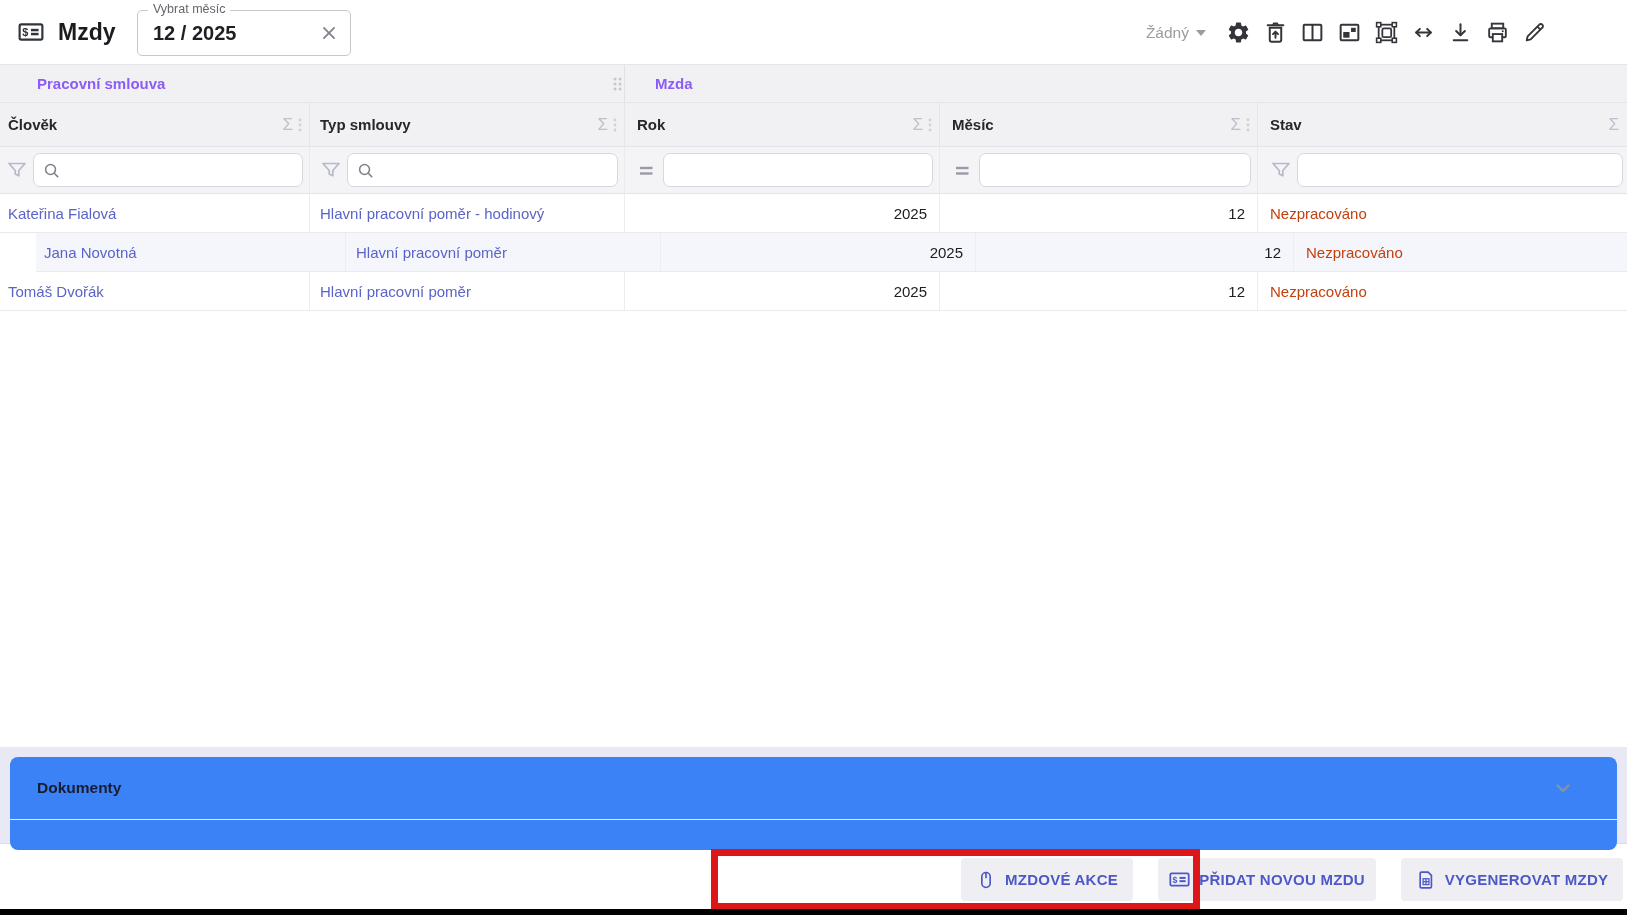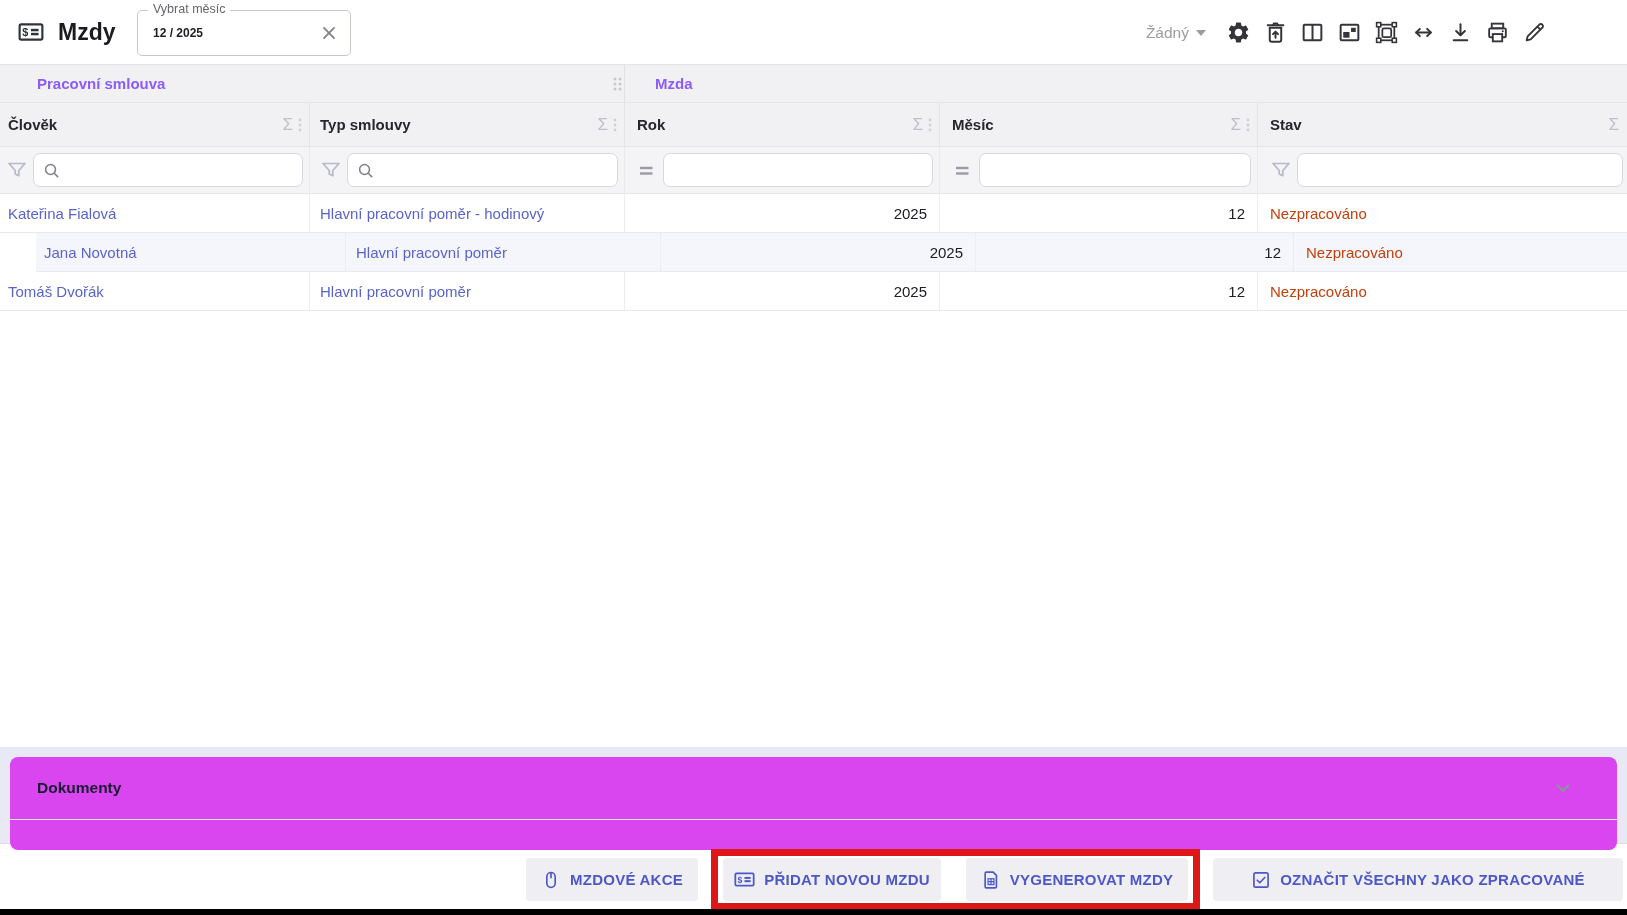--- a/index.html
+++ b/index.html
@@ -10,21 +10,21 @@
   
   .topbar { position:relative; height:65px; background:#fff; border-bottom:1px solid #e4e4e9; }
   .title-icon { position:absolute; left:16px; top:19px; width:30px; height:26px; }
   .page-title { position:absolute; left:58px; top:0; height:65px; line-height:65px;
     font-size:23px; font-weight:700; color:#1c1c20; }
   .month-field { position:absolute; left:137px; top:10px; width:214px; height:46px;
     border:1px solid #c7c7cd; border-radius:5px; background:#fff; }
   .month-field .flabel { position:absolute; top:-9px; left:10px; background:#fff;
     padding:0 5px; font-size:12.5px; color:#65656d; }
   .month-field .fvalue { position:absolute; left:15px; top:0; height:44px; line-height:44px;
-    font-size:12px; font-weight:600; color:#1e1e24; }
+    font-size:20px; font-weight:600; color:#1e1e24; }
   .month-field .fclear { position:absolute; right:10px; top:11px; width:22px; height:22px;
     cursor:pointer; }
   .toolbar { position:absolute; right:80px; top:0; height:65px; display:flex;
     align-items:center; gap:12px; }
   .grouping { display:flex; align-items:center; gap:7px; color:#9b9ba2; font-size:15.5px;
     margin-right:8px; cursor:pointer; }
   .caret { width:0; height:0; border-left:5px solid transparent; border-right:5px solid transparent;
     border-top:6px solid #9b9ba2; }
   .tbtn { width:25px; height:25px; display:flex; align-items:center; justify-content:center; cursor:pointer; }
   .tbtn svg { width:25px; height:25px; }
@@ -56,21 +56,21 @@
   .dcell:last-child { border-right:none; }
   .pad1 { padding-left:8px; } .pad2 { padding-left:10px; } .pad3 { padding-left:12px; }
   .link { color:#5a64c8; cursor:pointer; }
   .num { justify-content:flex-end; padding-right:12px; color:#202024; }
   .status { color:#c2410c; }
 
   
   .docs-band { position:absolute; left:0; top:747px; width:1627px; height:97px;
     background:#e9e9f5; border-bottom:1px solid #dcdce3; }
   .docs-card { position:absolute; left:10px; right:10px; top:10px; height:93px;
-    background:#d946ef; border-radius:8px; overflow:hidden; }
+    background:#3b82f6; border-radius:8px; overflow:hidden; }
   .docs-head { height:63px; display:flex; align-items:center; padding:0 42px 0 27px;
     border-bottom:1px solid #e8e8ed; cursor:pointer; }
   .docs-title { flex:1; font-size:15.5px; font-weight:700; color:#181c30; }
 
   
   .actions { position:absolute; right:4px; top:858px; height:43px; display:flex; gap:25px; }
   .abtn { height:43px; background:#efeff3; border:none; border-radius:4px; display:flex;
     align-items:center; justify-content:center; gap:9px; color:#4d58c8; font-weight:700;
     font-size:15px; letter-spacing:.25px; white-space:nowrap; cursor:pointer;
     font-family:inherit; }
@@ -370,25 +370,18 @@
     </button>
     <button class="abtn w3">
       <svg width="20" height="20" viewBox="0 0 24 24">
           <path d="M6.5 2.5h8l4 4V20a1.5 1.5 0 0 1-1.5 1.5H6.5A1.5 1.5 0 0 1 5 20V4a1.5 1.5 0 0 1 1.5-1.5z" fill="none" stroke="#4d58c8" stroke-width="2"></path>
           <rect x="8.5" y="10.5" width="7" height="7" fill="none" stroke="#4d58c8" stroke-width="1.5"></rect>
           <line x1="8.5" y1="14" x2="15.5" y2="14" stroke="#4d58c8" stroke-width="1.5"></line>
           <line x1="12" y1="10.5" x2="12" y2="17.5" stroke="#4d58c8" stroke-width="1.5"></line>
         </svg>
       <span>VYGENEROVAT MZDY</span>
     </button>
-    <button class="abtn w4">
-      <svg width="20" height="20" viewBox="0 0 24 24">
-          <rect x="3.5" y="3.5" width="17" height="17" rx="2" fill="none" stroke="#4d58c8" stroke-width="2"></rect>
-          <path d="M7.5 12.3l3 3 6-6.3" fill="none" stroke="#4d58c8" stroke-width="2" stroke-linecap="round" stroke-linejoin="round"></path>
-        </svg>
-      <span>OZNAČIT VŠECHNY JAKO ZPRACOVANÉ</span>
-    </button>
   </div>
 
   <div class="red-annotation"></div>
   <div class="black-bar"></div>
 
 </div>
 
 </body></html>

